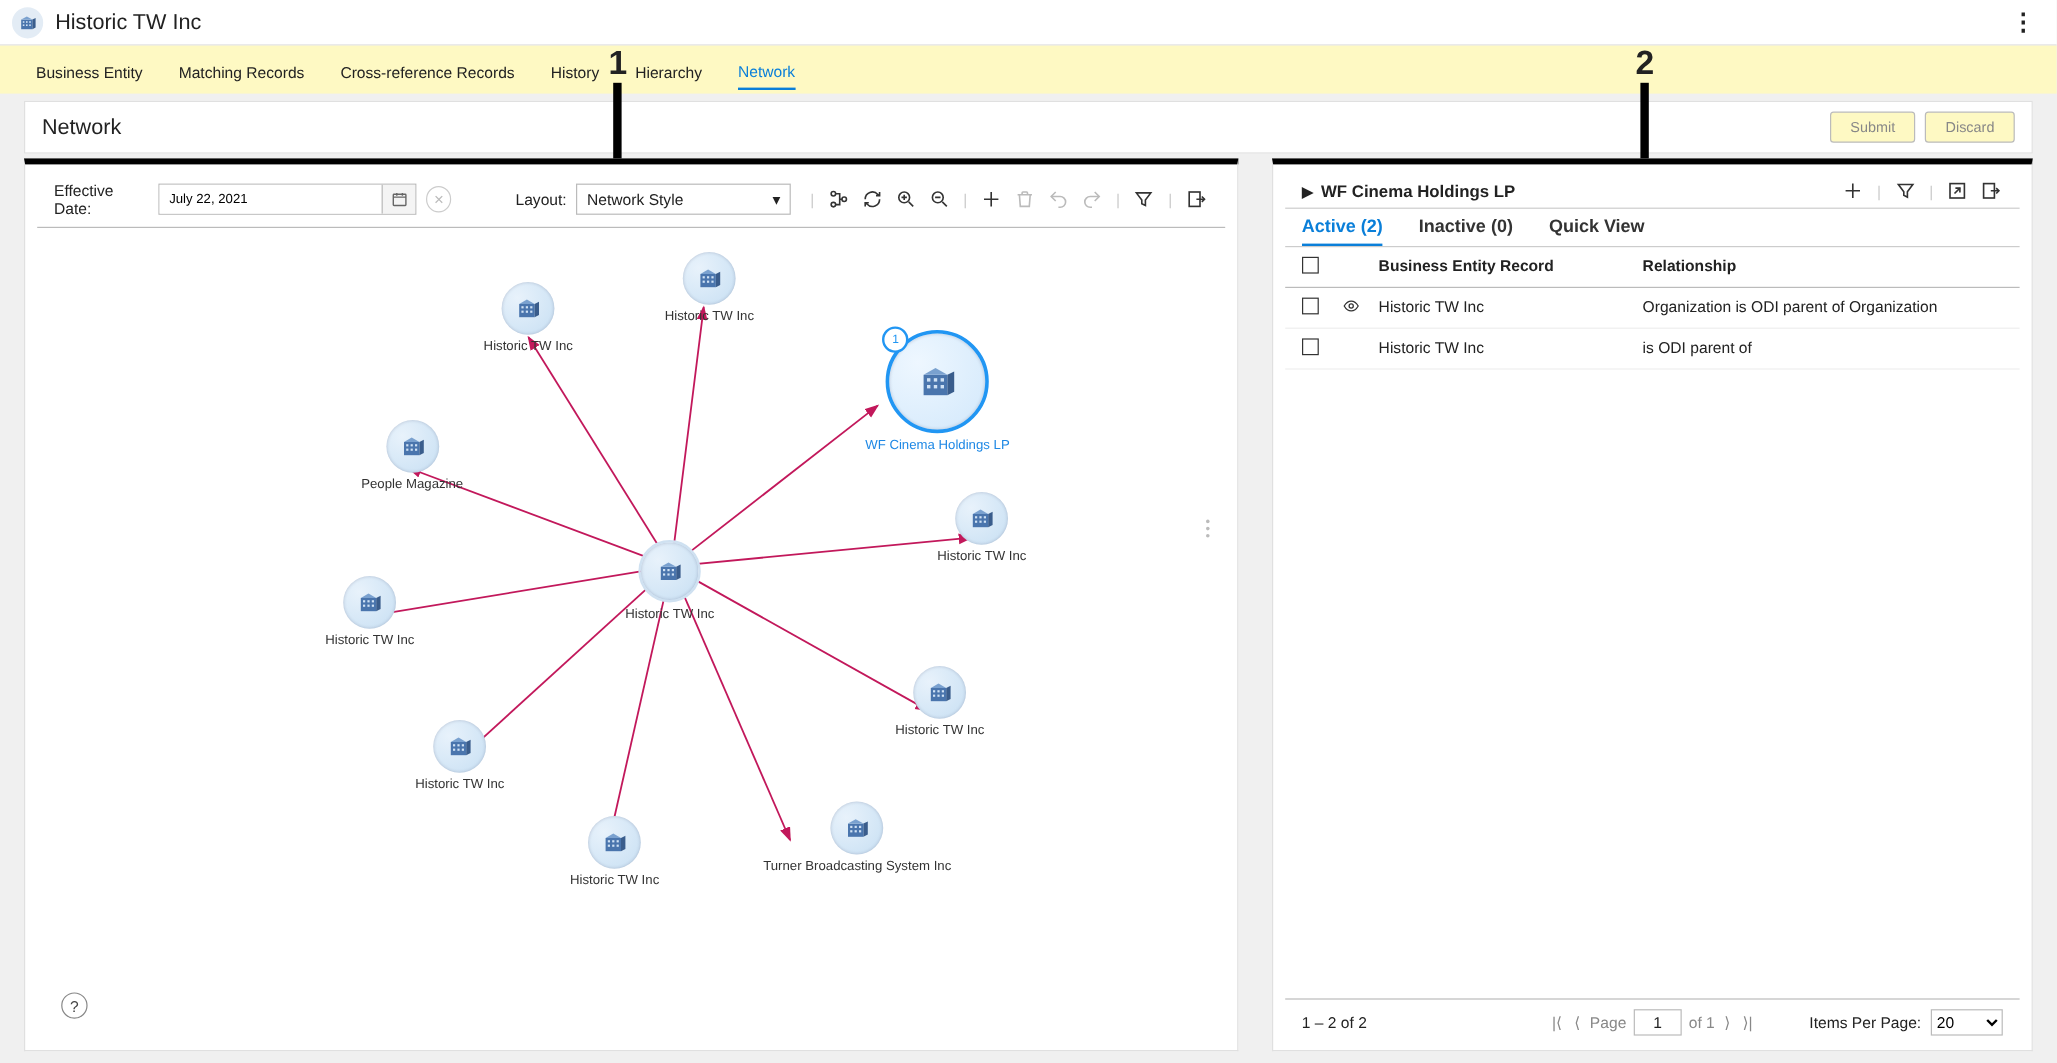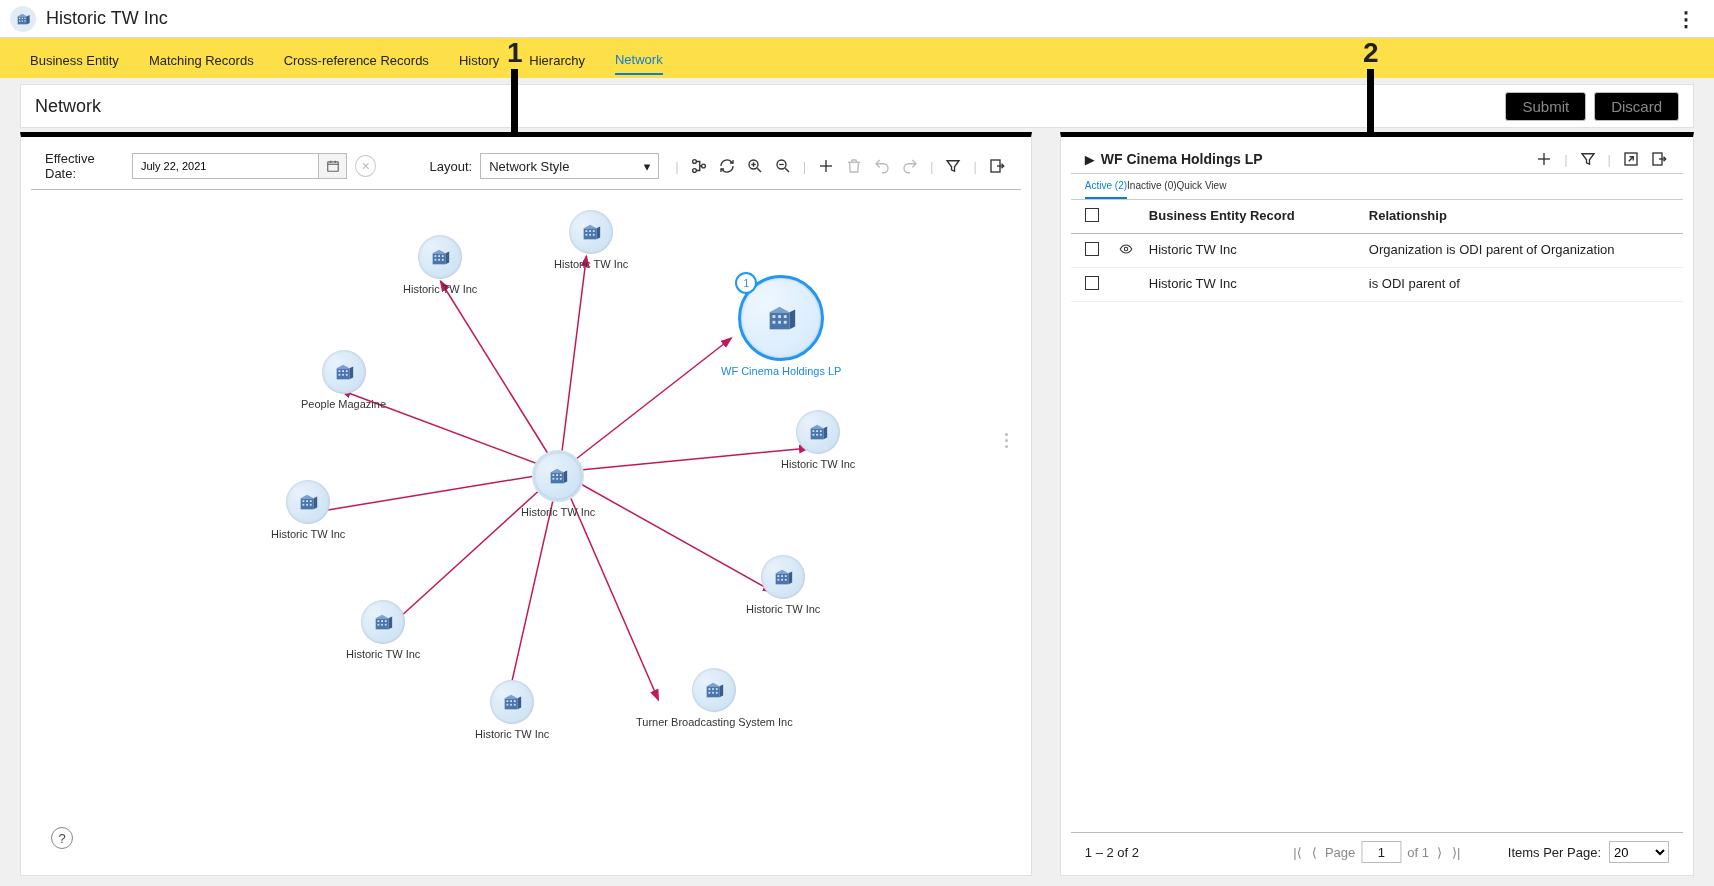--- a/index.html
+++ b/index.html
@@ -44,21 +44,21 @@
     padding: 4px 8px;
     cursor: pointer;
   }
   
   .tabs {
     display: flex;
     align-items: center;
     gap: 30px;
     padding: 10px 30px 0 30px;
     height: 40px;
-    background: #fde047;
+    background: #fef9c3;
   }
   .tabs .tab {
     font-size: 13px;
     color: #222;
     padding-bottom: 6px;
     cursor: pointer;
   }
   .tabs .tab.active {
     color: #0a7fd9;
     border-bottom: 2px solid #0a7fd9;
@@ -71,25 +71,25 @@
     height: 44px;
     display: flex;
     align-items: center;
     padding: 0 14px;
     position: relative;
   }
   .page-title-row .ptitle { font-size: 18px; }
   .page-title-row .actions { margin-left: auto; display: flex; gap: 8px; }
   .btn {
     border: 1px solid #bbb;
-    background: #000000;
+    background: #fef9c3;
     color: #888;
     padding: 5px 16px;
     border-radius: 3px;
-    font-size: 15px;
+    font-size: 12px;
     cursor: pointer;
   }
   
   .annot {
     position: absolute;
     top: -30px;
     font-size: 28px;
     font-weight: bold;
   }
   
@@ -240,25 +240,26 @@
     align-items: center;
     padding: 8px 14px 4px 14px;
     border-bottom: 1px solid #ccc;
     margin: 4px 10px 0 10px;
   }
   .right-header .caret { margin-right: 6px; cursor: pointer; }
   .right-header .rtitle { font-weight: bold; font-size: 14px; }
   .right-header .ricons { margin-left: auto; display: flex; gap: 8px; align-items: center; }
 
   .right-tabs {
-    display: flex; 
+    display: flex; gap: 30px;
     padding: 6px 14px 0 14px;
     margin: 0 10px;
     border-bottom: 1px solid #ccc;
-    font-size: 10px;
+    font-size: 15px;
+    font-weight: bold;
   }
   .right-tabs .rtab { padding-bottom: 6px; cursor: pointer; color: #333; }
   .right-tabs .rtab.active { color: #0a7fd9; border-bottom: 2px solid #0a7fd9; }
 
   .rtable {
     margin: 0 10px;
     display: flex;
     flex-direction: column;
   }
   .rhrow, .drow {

